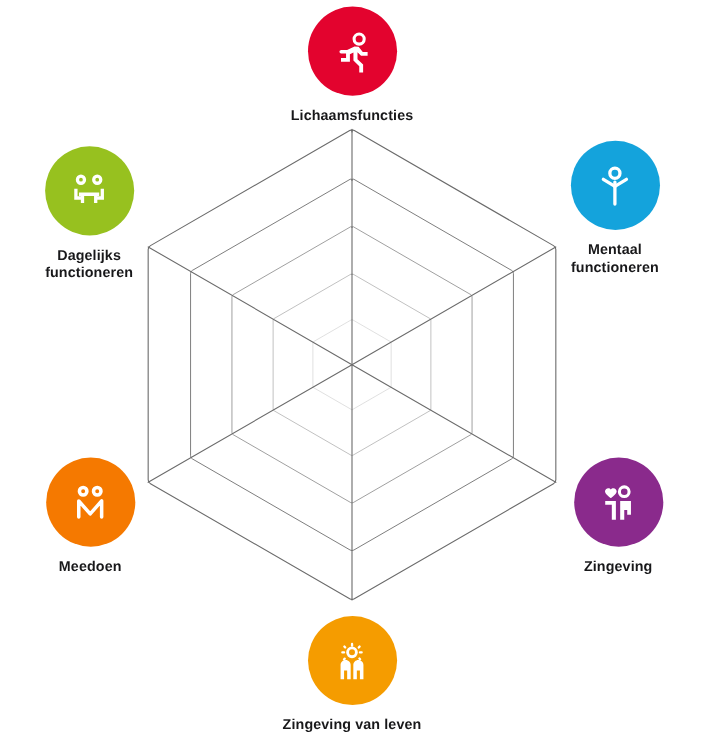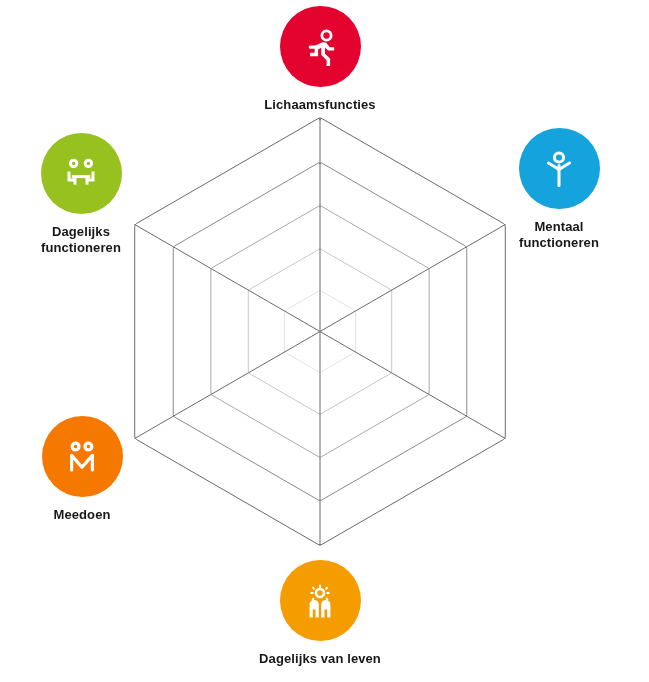--- a/index.html
+++ b/index.html
@@ -138,39 +138,52 @@
           <path d="M22 18.5 L22 38.5"></path>
           <path d="M22 22.5 L11.5 16.0"></path>
           <path d="M22 22.5 L32.5 16.0"></path>
         </g>
       </svg>
     </div>
     <div class="node-label">Mentaal
 functioneren</div>
   </div>
 
+  <div class="node" id="node-zingeving">
+    <div class="badge" style="background:#8a2a8c">
+      <svg width="44" height="44" viewBox="0 0 44 44">
+        <g fill="#ffffff">
+          <path d="M10.0 11.8 c0-1.7 1.4-3.0 3.0-3.0 c1.0 0 1.8 0.5 2.3 1.2 c0.5-0.7 1.3-1.2 2.3-1.2 c1.7 0 3.0 1.3 3.0 3.0 c0 2.6-5.3 6.0-5.3 6.0 S10.0 14.4 10.0 11.8 Z"></path>
+          <circle cx="27.5" cy="12.0" r="4.4" fill="none" stroke="#ffffff" stroke-width="2.8"></circle>
+          <path d="M10.2 20.4 L10.2 23.8 L16.2 23.8 L16.2 37.6 L19.9 37.6 L19.9 20.4 Z"></path>
+          <path d="M23.8 20.4 L23.8 37.6 L27.5 37.6 L27.5 28.6 L30.2 28.6 L30.2 33.0 L33.6 33.0 L33.6 20.4 Z"></path>
+        </g>
+      </svg>
+    </div>
+    <div class="node-label">Zingeving</div>
+  </div>
 
   <div class="node" id="node-kwaliteit">
     <div class="badge" style="background:#f59c00">
       <svg width="44" height="44" viewBox="0 0 44 44">
         <g fill="#ffffff">
           <circle cx="22" cy="14.0" r="4.0" fill="none" stroke="#ffffff" stroke-width="2.6"></circle>
           <rect x="21.0" y="5.4" width="2.1" height="3.6" rx="1.0"></rect>
           <rect x="12.2" y="13.0" width="3.6" height="2.1" rx="1.0"></rect>
           <rect x="28.2" y="13.0" width="3.6" height="2.1" rx="1.0"></rect>
           <rect x="14.4" y="7.6" width="2.1" height="3.2" rx="1.0" transform="rotate(-42 15.4 9.2)"></rect>
           <rect x="27.5" y="7.6" width="2.1" height="3.2" rx="1.0" transform="rotate(42 28.5 9.2)"></rect>
           <rect x="14.0" y="18.6" width="2.1" height="3.0" rx="1.0" transform="rotate(42 15.0 20.1)"></rect>
           <rect x="28.0" y="18.6" width="2.1" height="3.0" rx="1.0" transform="rotate(-42 29.0 20.1)"></rect>
           <path d="M11.6 25.6 c0-2.6 2.1-4.6 4.6-4.6 c2.6 0 4.6 2.1 4.6 4.6 L20.8 38.4 L17.6 38.4 L17.6 30.6 L14.8 30.6 L14.8 38.4 L11.6 38.4 Z"></path>
           <path d="M23.2 25.6 c0-2.6 2.1-4.6 4.6-4.6 c2.6 0 4.6 2.1 4.6 4.6 L32.4 38.4 L29.2 38.4 L29.2 30.6 L26.4 30.6 L26.4 38.4 L23.2 38.4 Z"></path>
         </g>
       </svg>
     </div>
-    <div class="node-label">Dagelijks van leven</div>
+    <div class="node-label">Zingeving van leven</div>
   </div>
 
   <div class="node" id="node-meedoen">
     <div class="badge" style="background:#f57900">
       <svg width="44" height="44" viewBox="0 0 44 44">
         <g fill="none" stroke="#ffffff" stroke-width="3.2" stroke-linecap="round" stroke-linejoin="round">
           <circle cx="15.6" cy="11.6" r="3.4"></circle>
           <circle cx="28.4" cy="11.6" r="3.4"></circle>
           <path d="M11.6 35.0 L11.6 20.4 L22 32.2 L32.4 20.4 L32.4 35.0"></path>
         </g>

